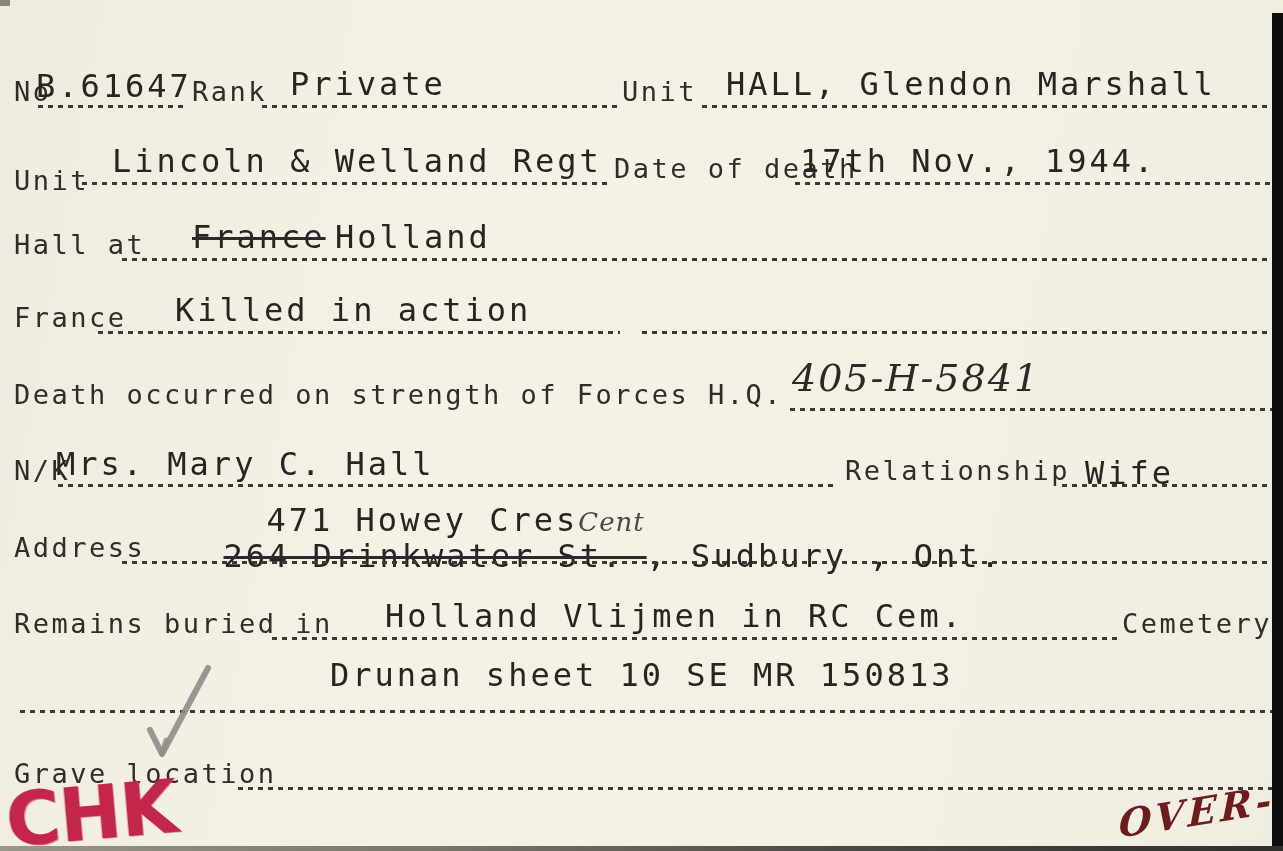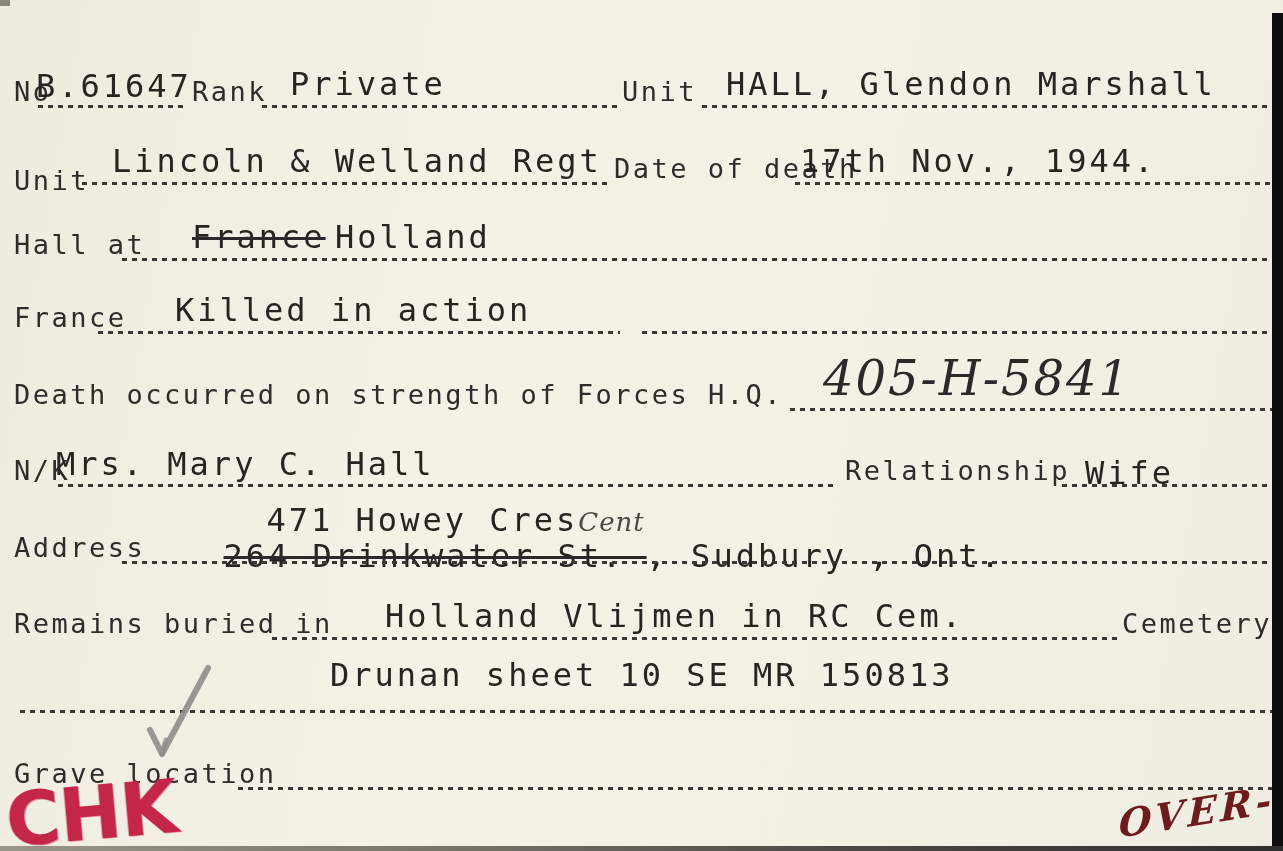--- a/index.html
+++ b/index.html
@@ -30,21 +30,21 @@
   .struck{
     text-decoration:line-through;
     text-decoration-thickness:3px;
     text-decoration-color:#2b2a28;
   }
   .handwritten{
     font-family:"DejaVu Serif", serif;
     font-style:italic;
   }
   .hw-hq{
-    font-size:48px;letter-spacing:2px;color:#2b2a28;margin-left:31px;
+    font-size:38px;letter-spacing:2px;color:#2b2a28;
   }
   .hw-cent{
     font-size:26px;letter-spacing:1px;color:#4a4945;transform:rotate(-2deg);
   }
   .stamp{
     position:absolute;left:6px;top:776px;
     font-family:"DejaVu Sans", sans-serif;
     font-weight:900;font-size:74px;line-height:74px;letter-spacing:-1px;
     transform:rotate(-5deg);
     text-shadow:1px 1px 0 rgba(195,38,72,.45), -1px 0 0 rgba(195,38,72,.35);

